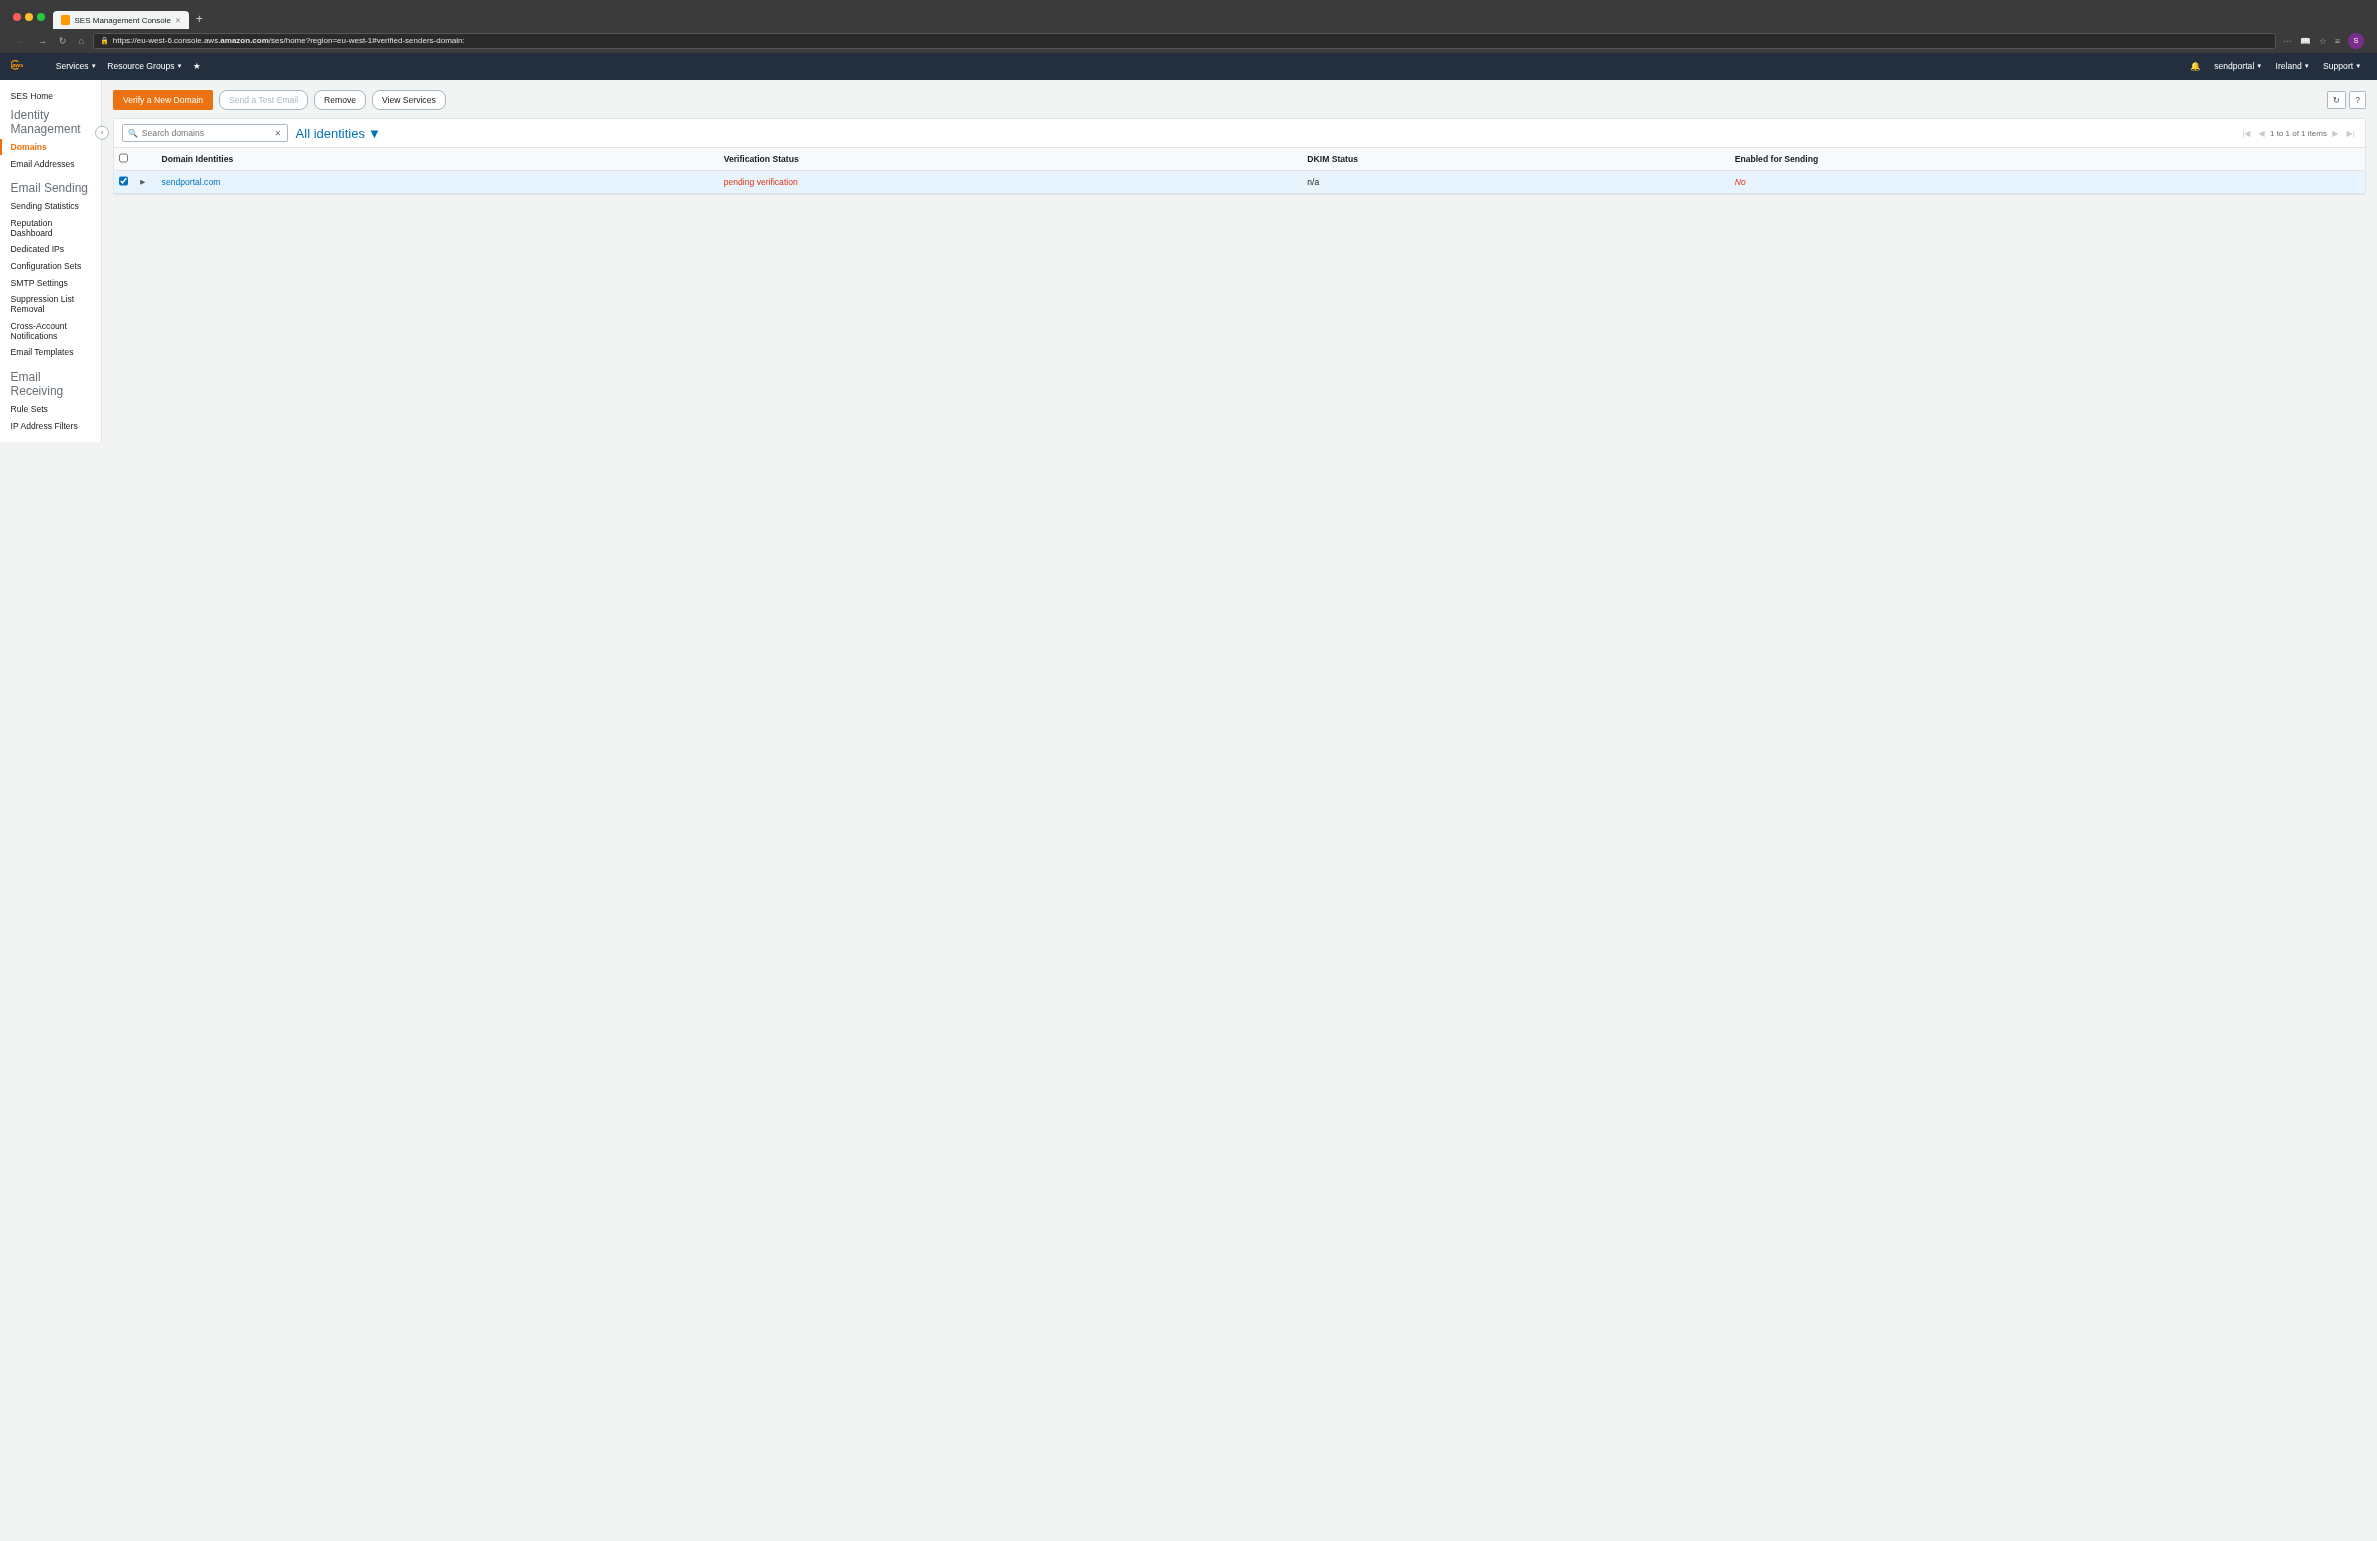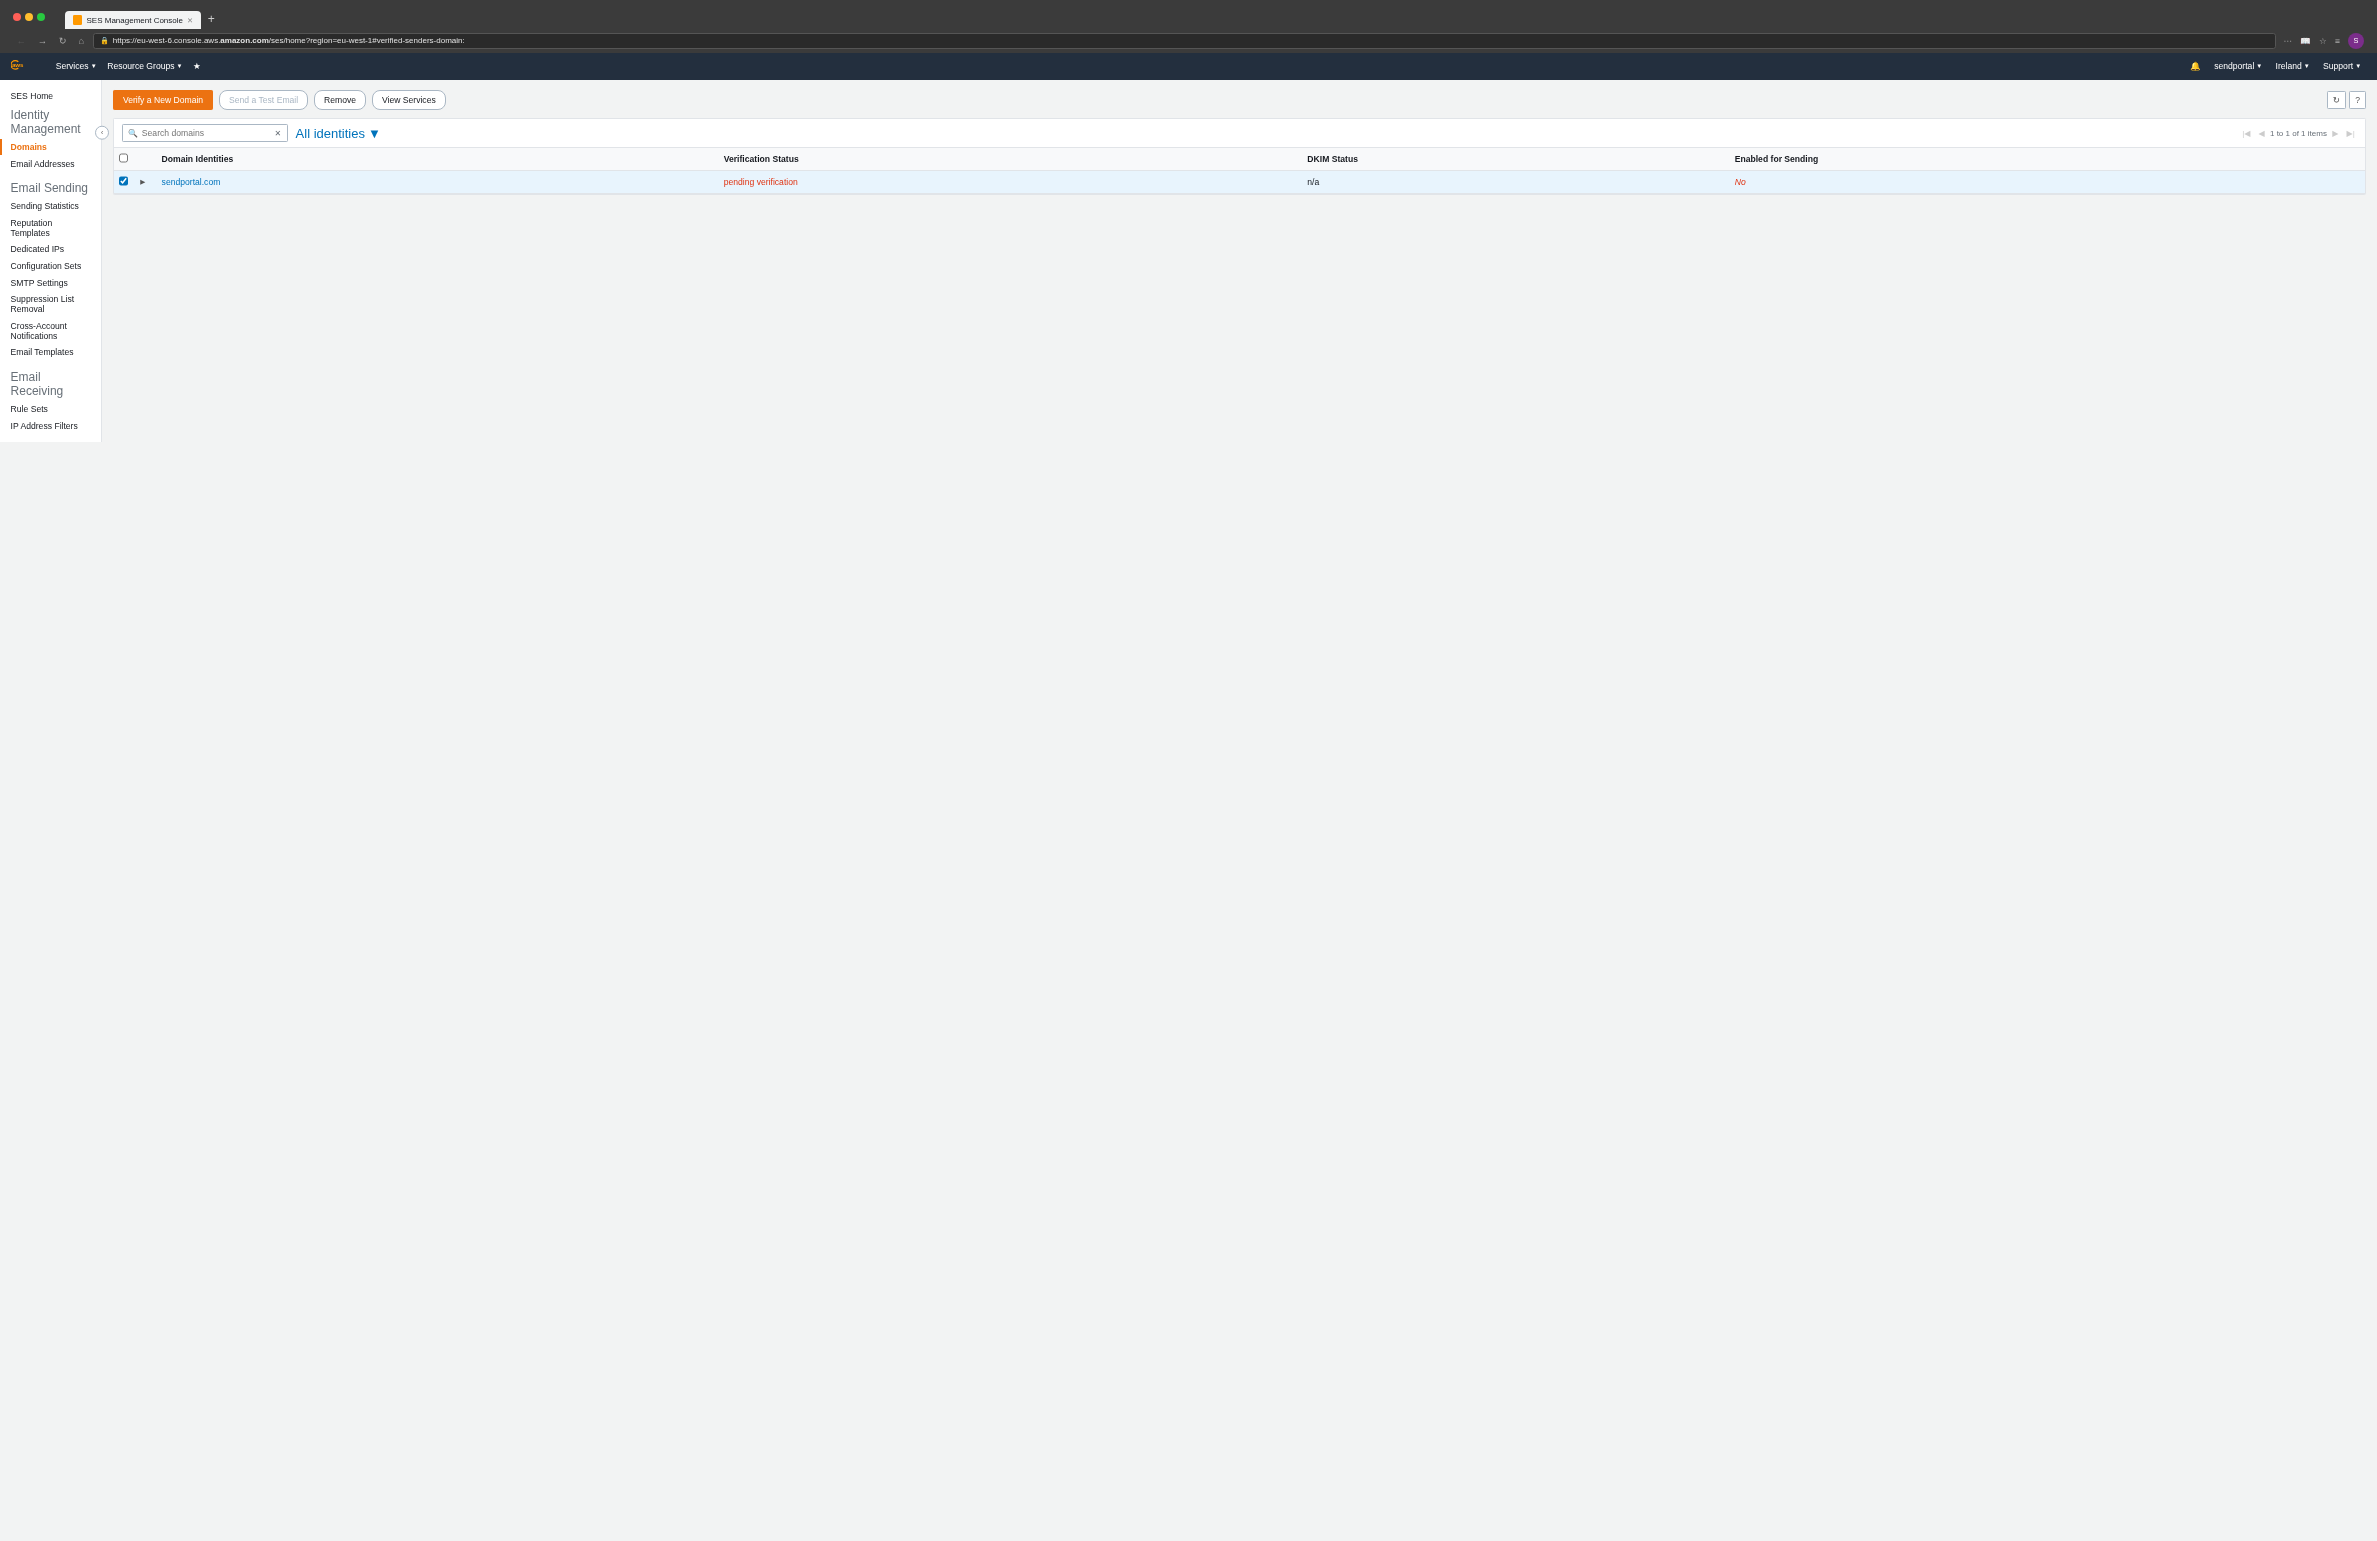--- a/index.html
+++ b/index.html
@@ -91,21 +91,21 @@
 </head>
 <body>
 
 <div class="browser-chrome">
   <div style="display:flex; align-items:center; padding: 4px 6.6px 0;">
     <div class="traffic-lights">
       <div class="tl tl-red"></div>
       <div class="tl tl-yellow"></div>
       <div class="tl tl-green"></div>
     </div>
-    <div class="browser-tabs" style="margin-left: 20px;">
+    <div class="browser-tabs" style="margin-left: 8px;">
       <div class="browser-tab active">
         <span class="tab-favicon" style="background:#f90;"></span>
         <span>SES Management Console</span>
         <span class="tab-close">✕</span>
       </div>
       <button class="tab-new">+</button>
     </div>
   </div>
   <div class="browser-toolbar">
     <button class="browser-nav-btn disabled">←</button>
@@ -183,21 +183,21 @@
         <span>Email Addresses</span>
       </div>
 
       <div class="sidebar-section-header" style="margin-top:5.3px;">
         <span>Email Sending</span>
       </div>
       <div class="sidebar-item">
         <span>Sending Statistics</span>
       </div>
       <div class="sidebar-item">
-        <span>Reputation Templates</span>
+        <span>Reputation Dashboard</span>
       </div>
       <div class="sidebar-item">
         <span>Dedicated IPs</span>
       </div>
       <div class="sidebar-item">
         <span>Configuration Sets</span>
       </div>
       <div class="sidebar-item">
         <span>SMTP Settings</span>
       </div>

